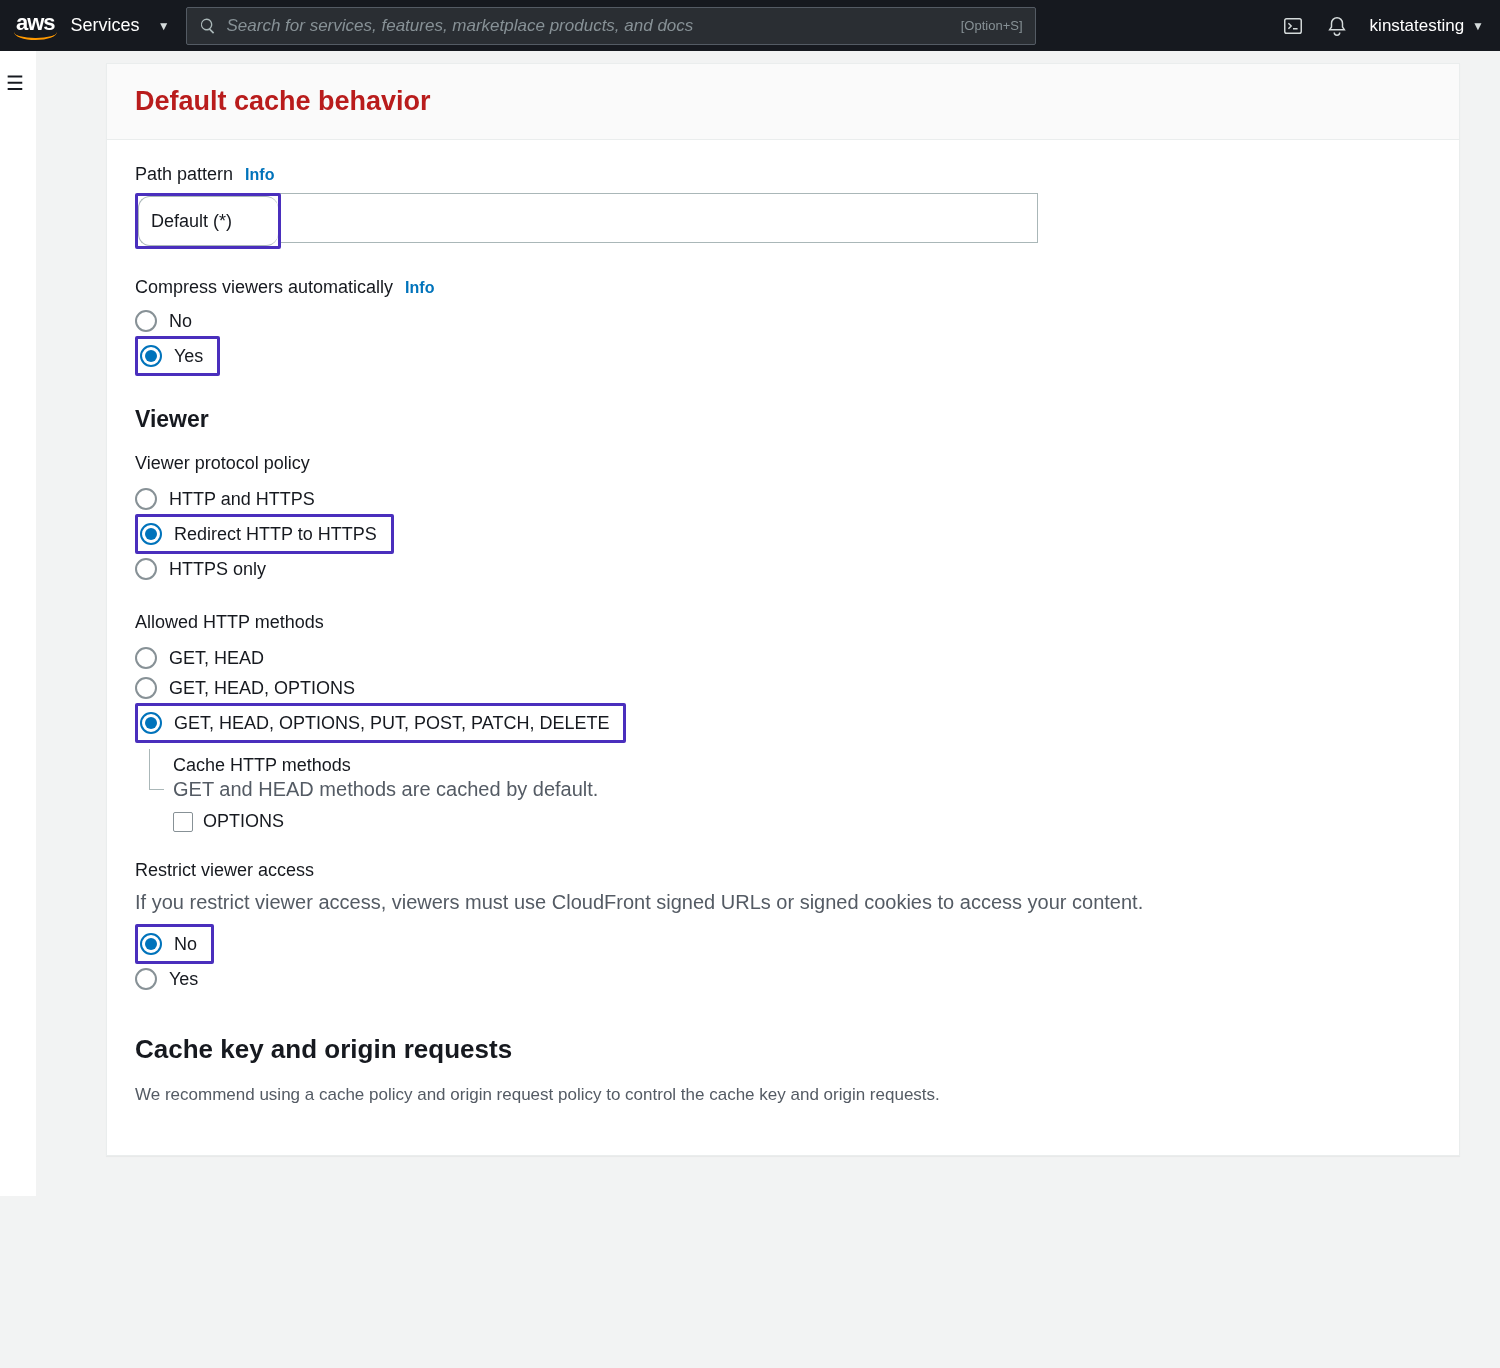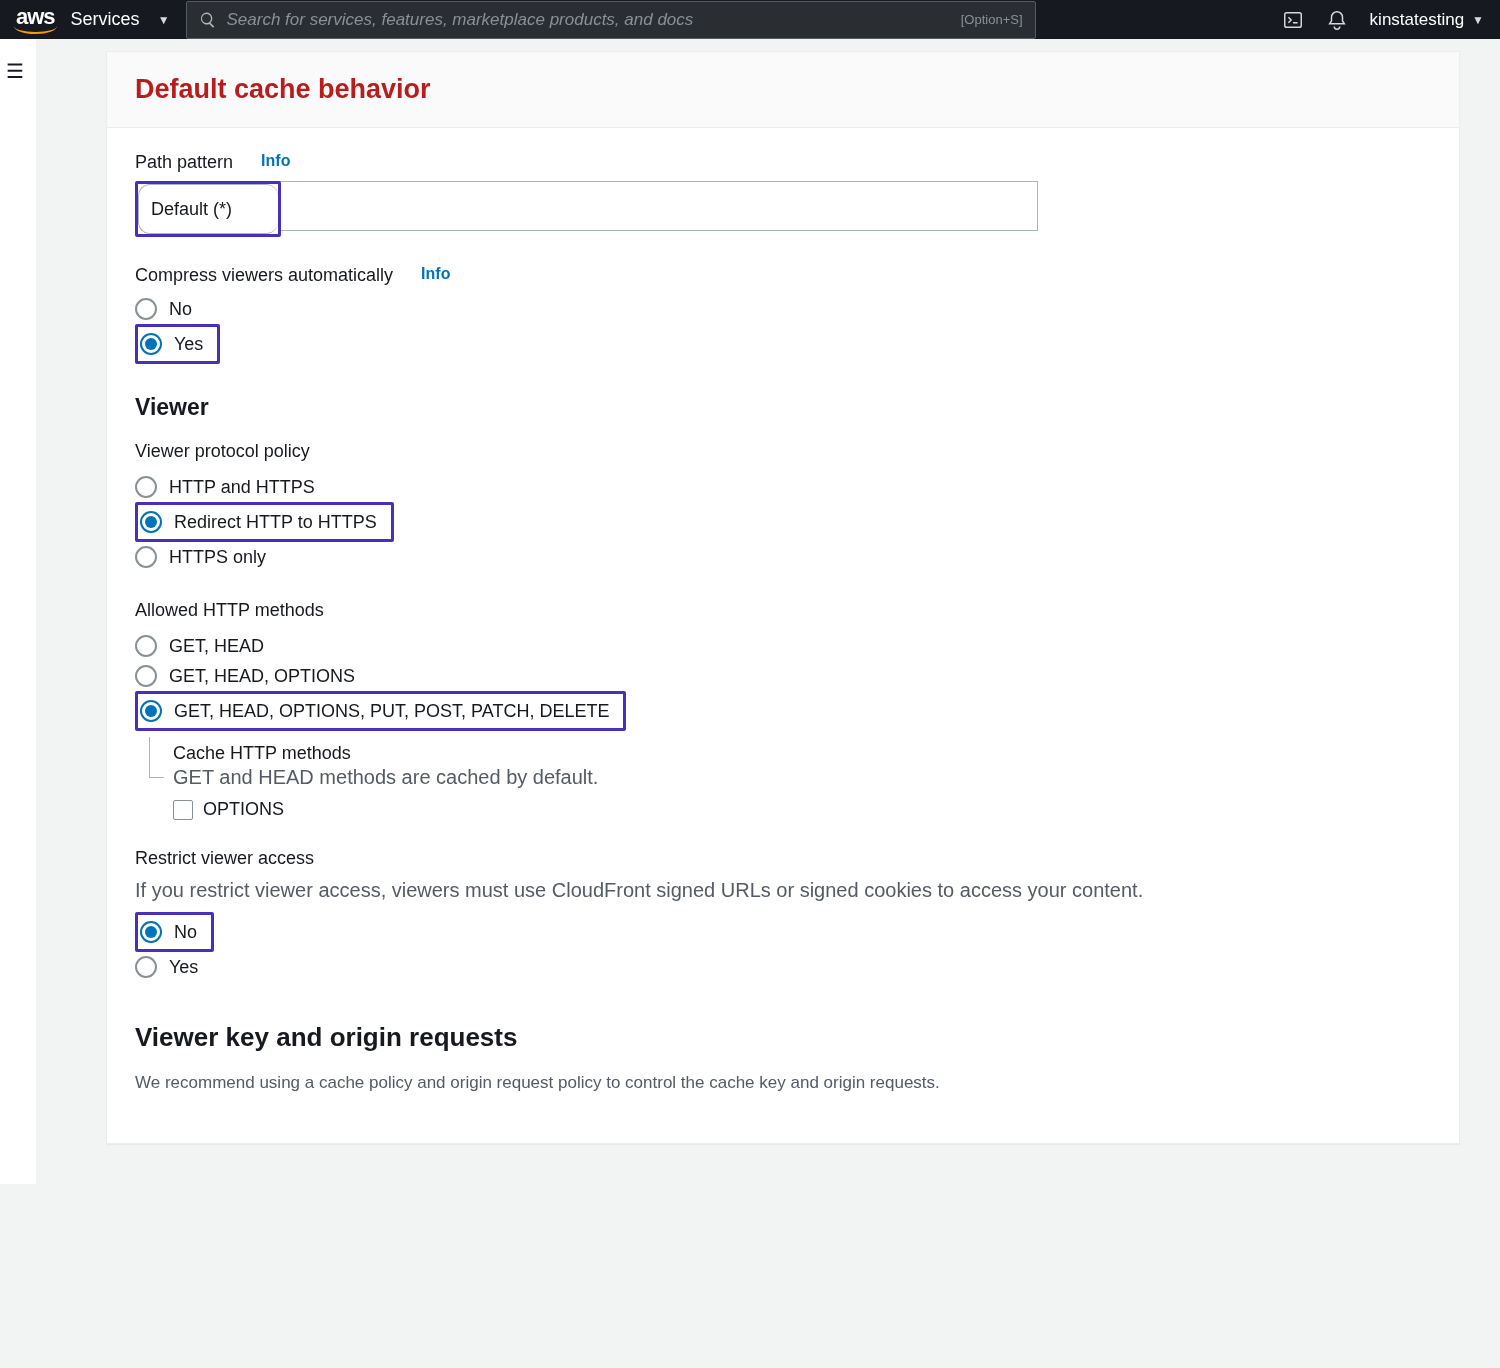--- a/index.html
+++ b/index.html
@@ -6,21 +6,21 @@
     body {
       font-family: "Amazon Ember", "Helvetica Neue", Arial, sans-serif;
       background: #f2f3f3;
       color: #16191f;
       width: 1500px;
     }
 
     
     .topnav {
       background: #16191f;
-      height: 39px;
+      height: 51px;
       display: flex;
       align-items: center;
       padding: 0 16px;
       gap: 16px;
     }
     .aws-logo {
       font-family: "Arial Black", Arial, sans-serif;
       color: #fff;
       font-weight: 900;
       font-size: 22px;
@@ -105,21 +105,21 @@
     .panel-header {
       padding: 22px 28px;
       border-bottom: 1px solid #eaeded;
       background: #fafafa;
     }
     .panel-header h1 { font-size: 27px; font-weight: 700; color: #b91c1c; }
 
     .panel-body { padding: 24px 28px 40px 28px; }
 
     .form-group { margin-bottom: 28px; }
-    .label-row { display: flex; align-items: flex-start; gap: 28px; margin-bottom: 8px; }
+    .label-row { display: flex; align-items: center; gap: 12px; margin-bottom: 8px; }
     .field-label { font-size: 18px; color: #16191f; }
     .info-link { color: #0073bb; font-size: 16px; font-weight: 700; cursor: pointer; }
 
     .text-input-wrap { display: flex; align-items: stretch; }
     .text-input {
       width: 900px;
       height: 50px;
       border: 1px solid #aab7b8;
       padding: 0 12px;
       font-size: 18px;
@@ -336,19 +336,19 @@
               <span class="radio checked"></span>
               <span>No</span>
             </div>
           </span>
           <div class="radio-row">
             <span class="radio"></span>
             <span>Yes</span>
           </div>
         </div>
 
-        <h2 class="section-h2 big">Viewer key and origin requests</h2>
+        <h2 class="section-h2 big">Cache key and origin requests</h2>
         <div class="help-text" style="font-size:17px;">We recommend using a cache policy and origin request policy to control the cache key and origin requests.</div>
 
       </div>
     </div>
   </div>
 </div>
 
 </body></html>

